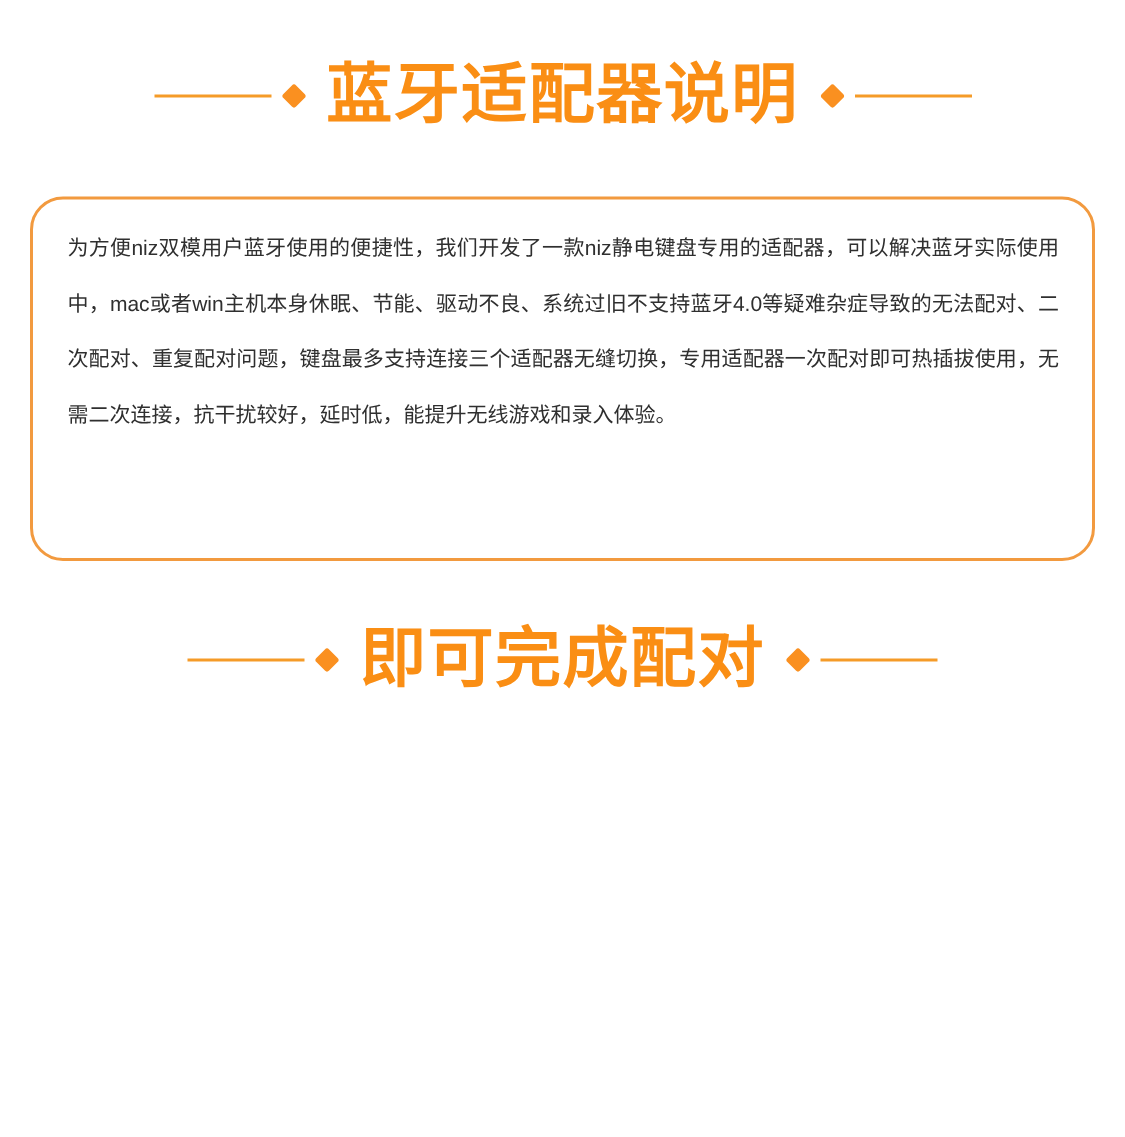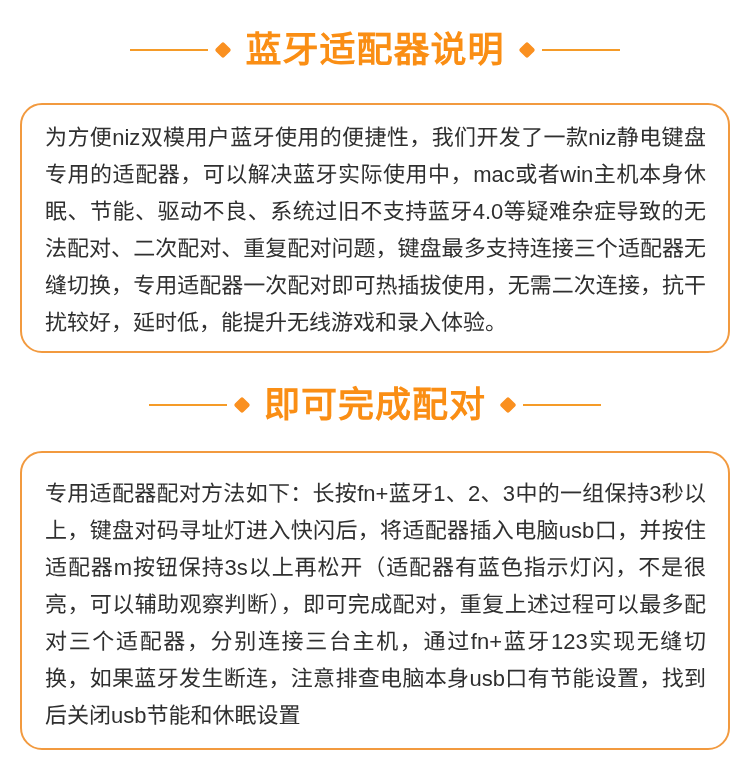--- a/index.html
+++ b/index.html
@@ -39,47 +39,47 @@
   }
   .deco-diamond {
     width: 12px;
     height: 12px;
     background: var(--accent-deep);
     transform: rotate(45deg);
     border-radius: 2px;
     flex: 0 0 auto;
   }
   .section-title {
-    font-size: 36px;
+    font-size: 44px;
     line-height: 34px;
     font-weight: 700;
     color: var(--accent);
     letter-spacing: 1px;
     white-space: nowrap;
-    margin: 2px 7px;
+    margin: 16px 7px;
   }
   
   .info-box {
     margin: 0 20px;
     border: 2px solid var(--border);
     border-radius: 22px;
     background: #FFFFFF;
   }
   .info-box.first {
     margin-top: 34px;
     padding: 14px 22px 10px 23px;
     min-height: 243px;
   }
   .info-box.second {
     margin-top: 27px;
     padding: 22px 22px 14px 23px;
     min-height: 252px;
   }
   .body-text {
-    font-size: 22px;
+    font-size: 14px;
     line-height: 37px;
     color: var(--body-text);
     text-align: justify;
     text-justify: inter-ideograph;
   }
 </style>
 </head>
 <body>
 
 <div class="page">
@@ -97,17 +97,14 @@
   </div>
 
   <div class="section-header second">
     <span class="deco-line"></span>
     <span class="deco-diamond"></span>
     <h2 class="section-title">即可完成配对</h2>
     <span class="deco-diamond"></span>
     <span class="deco-line"></span>
   </div>
 
-  <div class="info-box second">
-    <p class="body-text">专用适配器配对方法如下：长按fn+蓝牙1、2、3中的一组保持3秒以上，键盘对码寻址灯进入快闪后，将适配器插入电脑usb口，并按住适配器m按钮保持3s以上再松开（适配器有蓝色指示灯闪，不是很亮，可以辅助观察判断），即可完成配对，重复上述过程可以最多配对三个适配器，分别连接三台主机，通过fn+蓝牙123实现无缝切换，如果蓝牙发生断连，注意排查电脑本身usb口有节能设置，找到后关闭usb节能和休眠设置</p>
-  </div>
 
 </div>
 
 </body></html>

